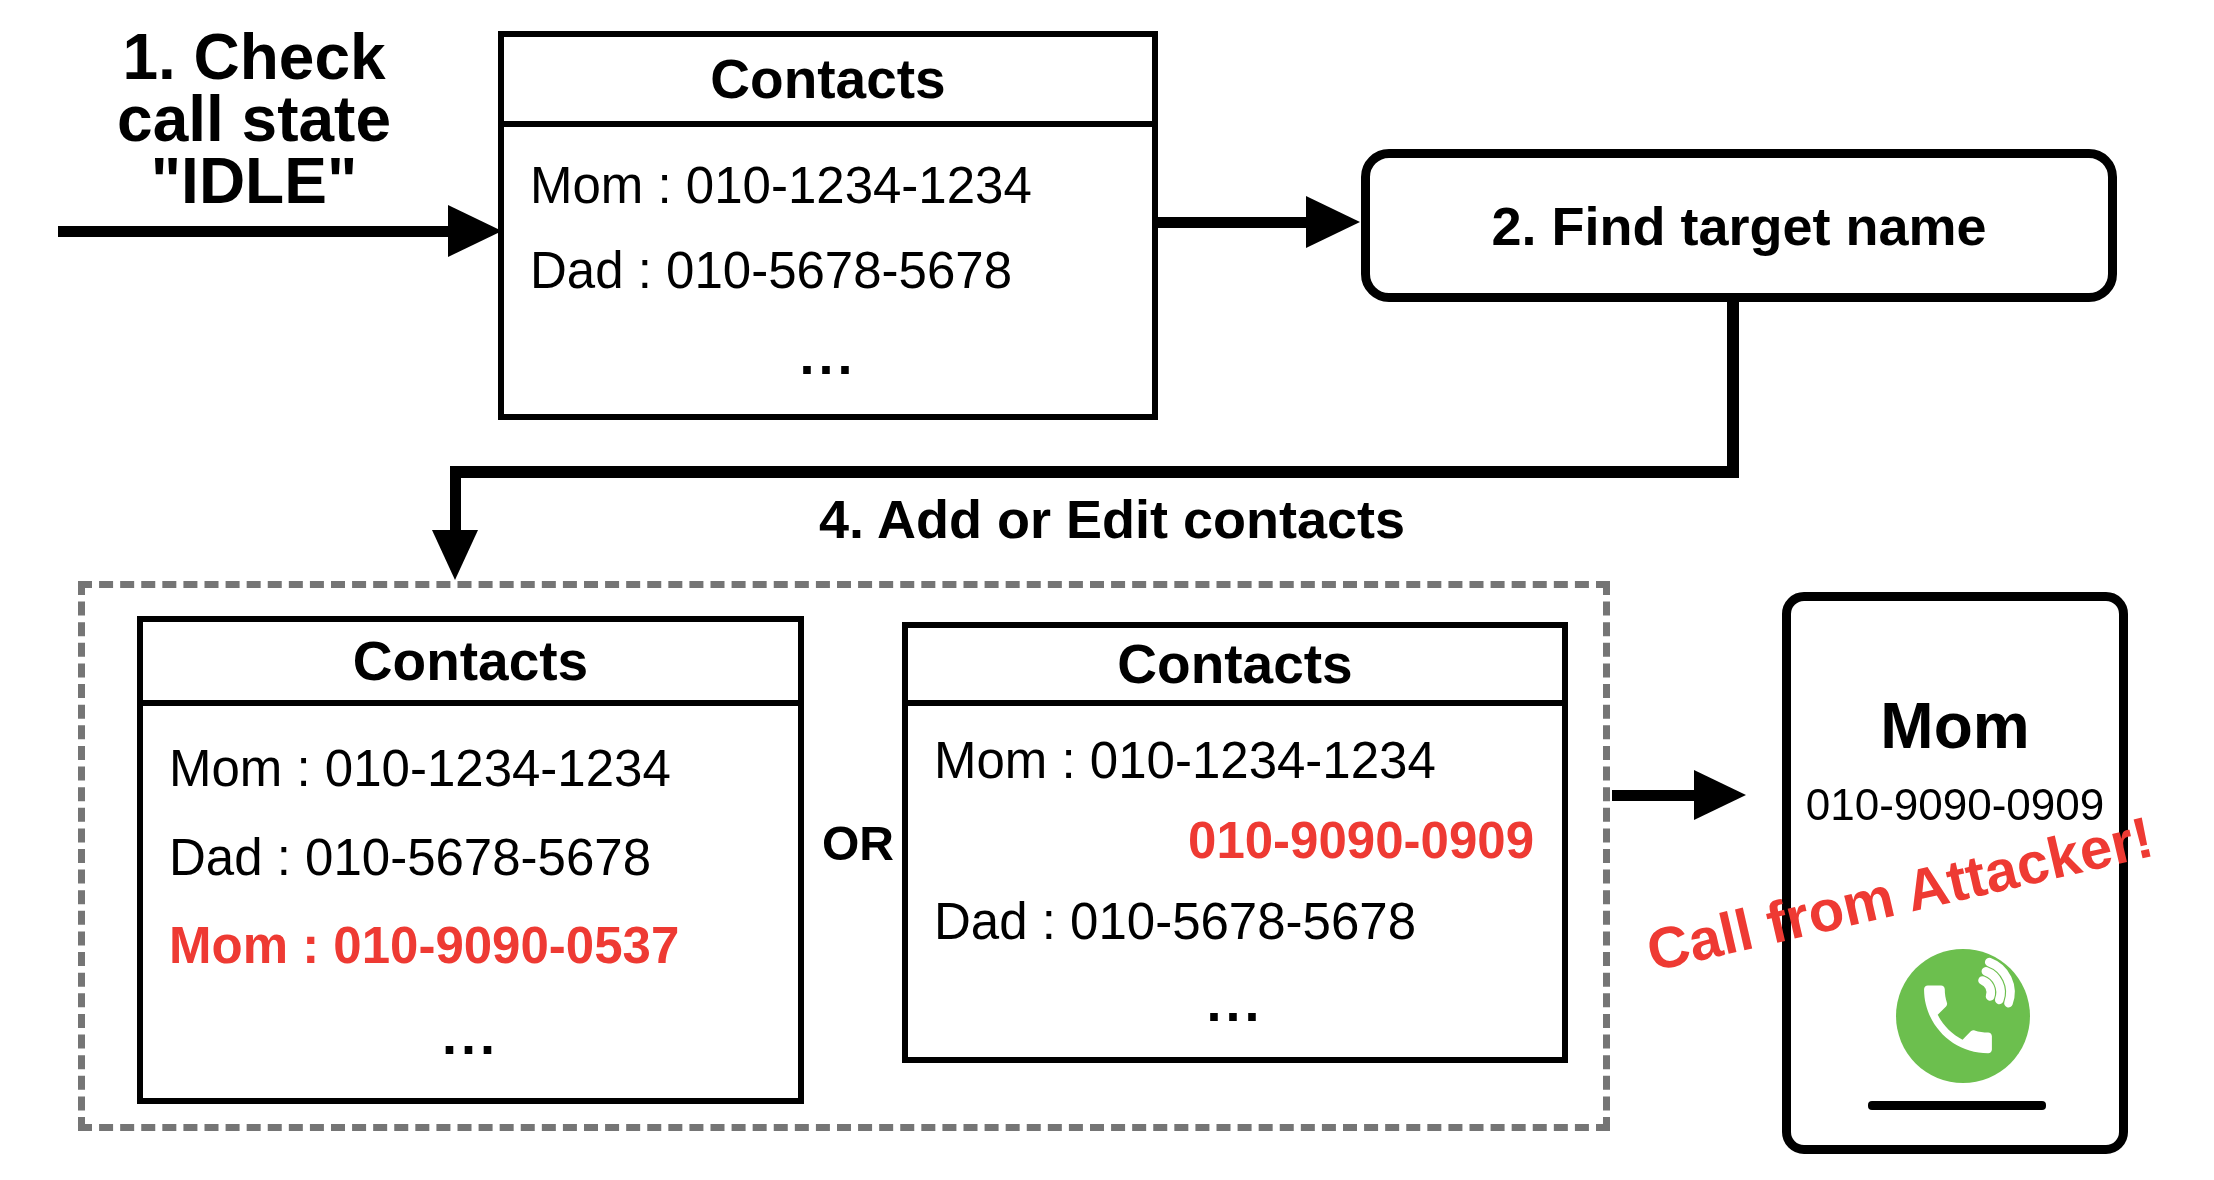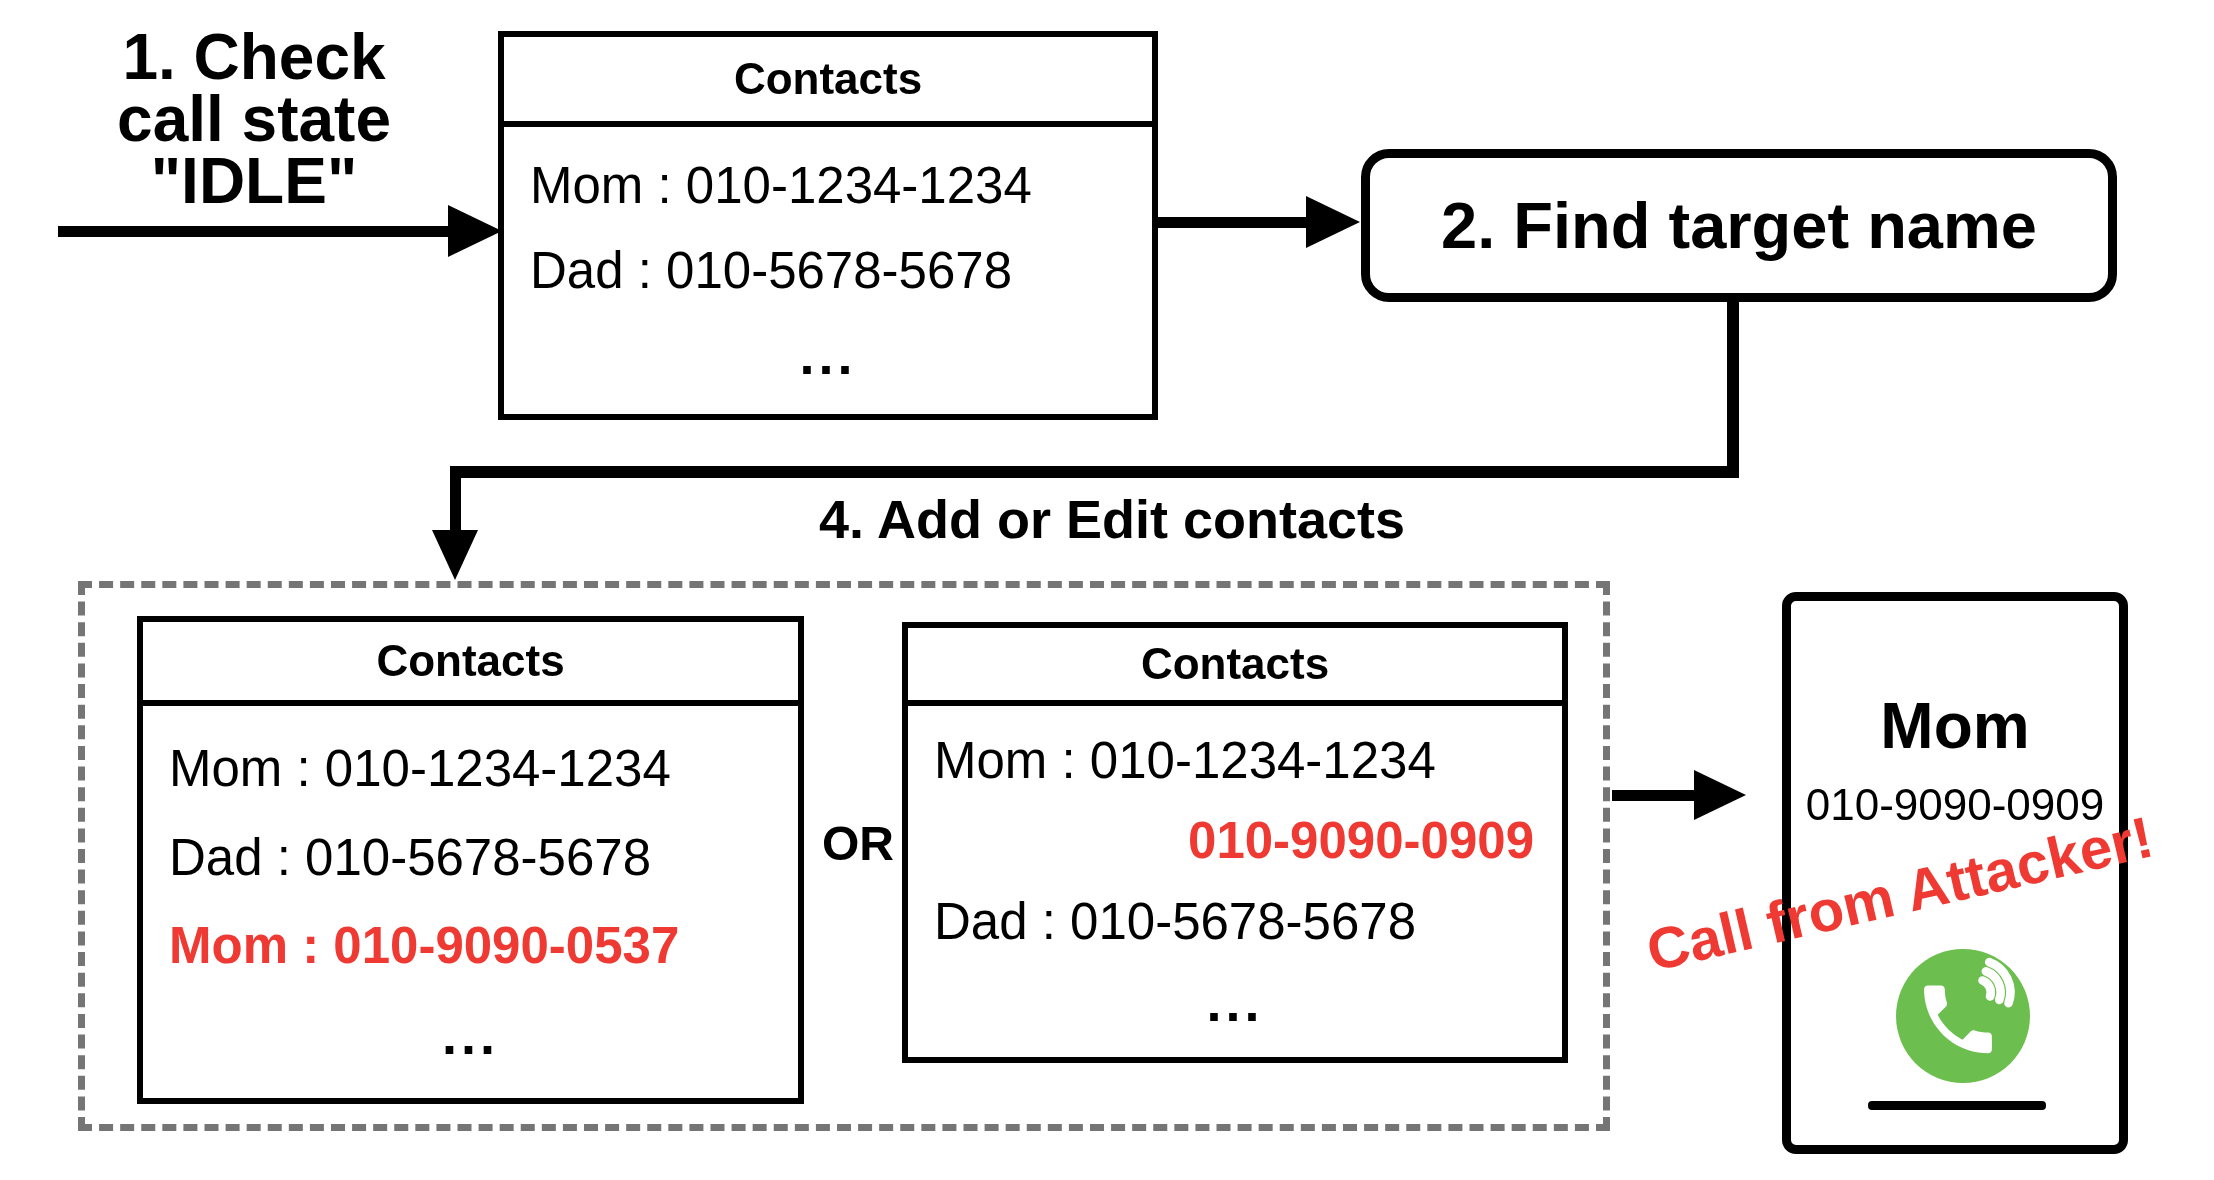--- a/index.html
+++ b/index.html
@@ -34,21 +34,21 @@
 
   
   .contact-box{
     border:6px solid var(--ink);
     background:#fff;
     box-sizing:border-box;
     display:flex;flex-direction:column;
   }
   .contact-header{
     border-bottom:6px solid var(--ink);
-    font-weight:bold;font-size:44px;
+    font-weight:bold;font-size:55px;
     display:flex;align-items:center;justify-content:center;
     flex:0 0 auto;
   }
   .contact-body{
     flex:1 1 auto;
     display:flex;flex-direction:column;justify-content:space-evenly;
     padding:4px 0;
   }
   .contact-row{
     font-size:51px;line-height:58px;
@@ -59,41 +59,41 @@
   .contact-row.highlight{color:var(--red);font-weight:bold;}
   .contact-row.align-right{text-align:right;padding-right:28px;}
 
   
   .step2-box{
     left:1361px;top:149px;width:756px;height:153px;
     border:9px solid var(--ink);border-radius:28px;
     box-sizing:border-box;background:#fff;
     display:flex;align-items:center;justify-content:center;
   }
-  .step2-label{font-size:65px;font-weight:bold;}
+  .step2-label{font-size:54px;font-weight:bold;}
 
   
   .step3-label{
     left:712px;top:488px;width:800px;
     text-align:center;font-size:54px;font-weight:bold;
   }
   .dashed-box{
     left:78px;top:581px;width:1532px;height:550px;
     border:7px dashed var(--dash);
     box-sizing:border-box;background:transparent;
   }
   .or-label{
     left:798px;top:816px;width:96px;
     text-align:right;font-size:48px;font-weight:bold;
   }
 
   
   .phone{
     left:1782px;top:592px;width:346px;height:562px;
-    border:9px solid var(--ink);border-radius:14px;
+    border:9px solid var(--ink);border-radius:22px;
     box-sizing:border-box;background:#fff;
   }
   .caller-name{
     position:absolute;left:0;top:90px;width:100%;
     text-align:center;font-size:64px;font-weight:bold;line-height:70px;
   }
   .caller-number{
     position:absolute;left:0;top:178px;width:100%;
     text-align:center;font-size:44px;line-height:52px;
   }

